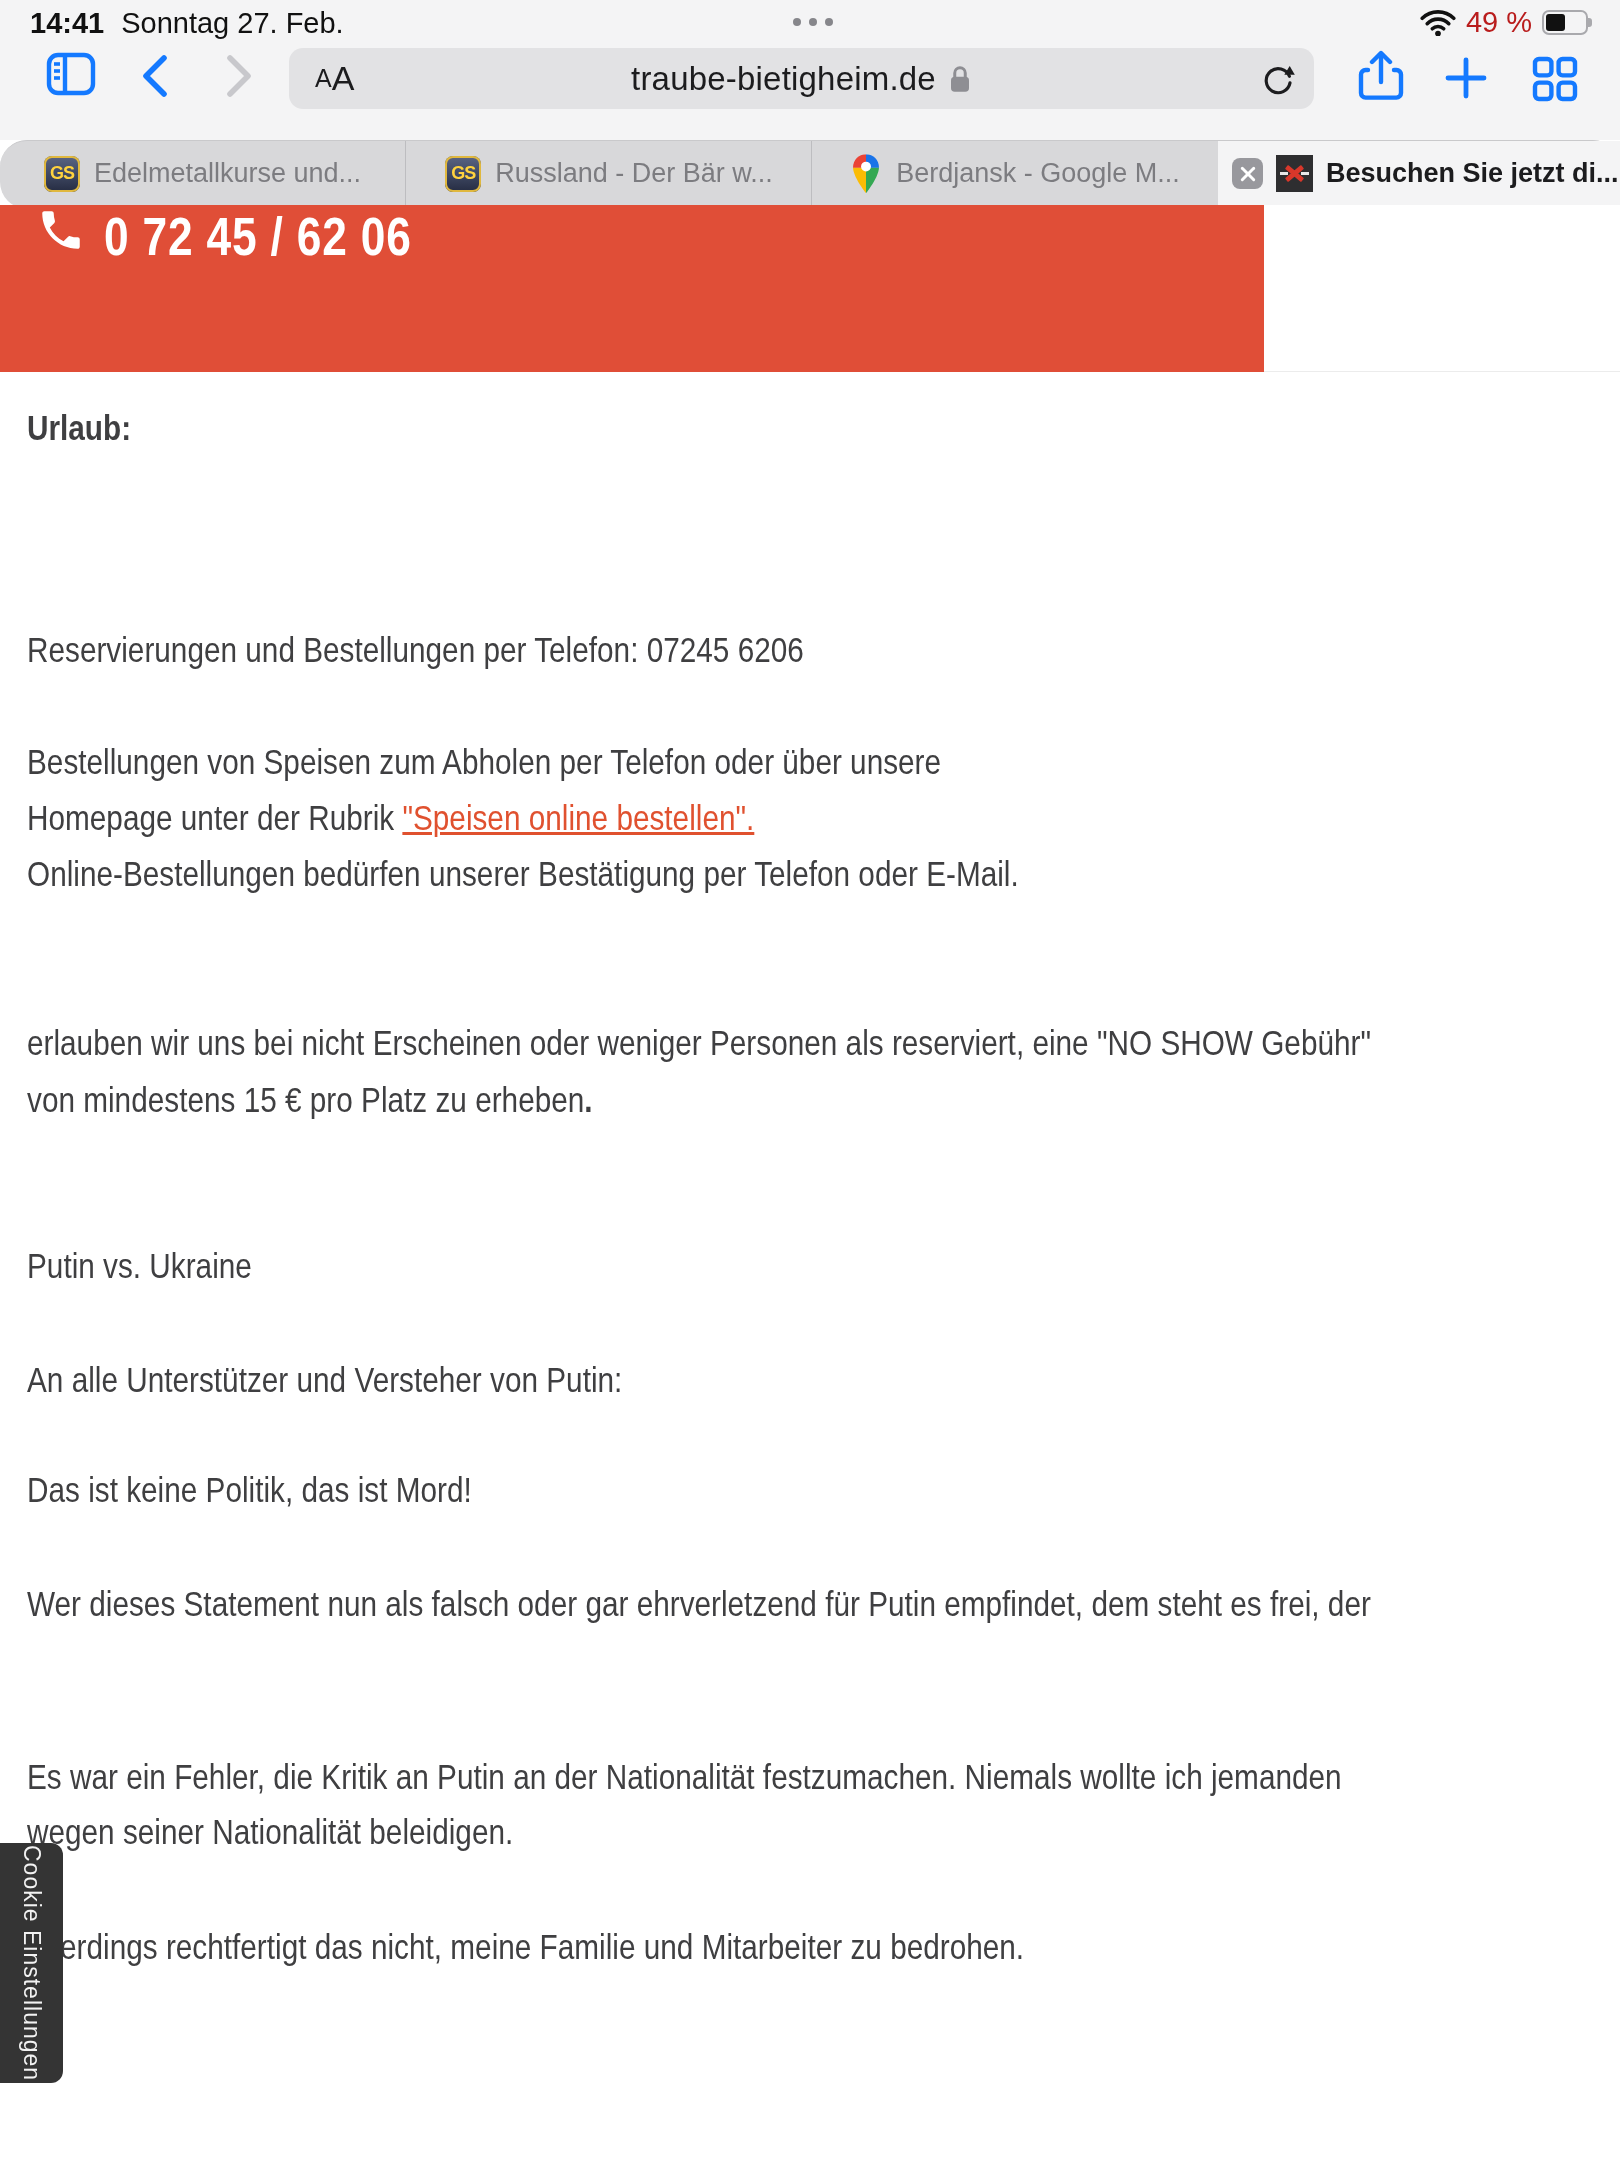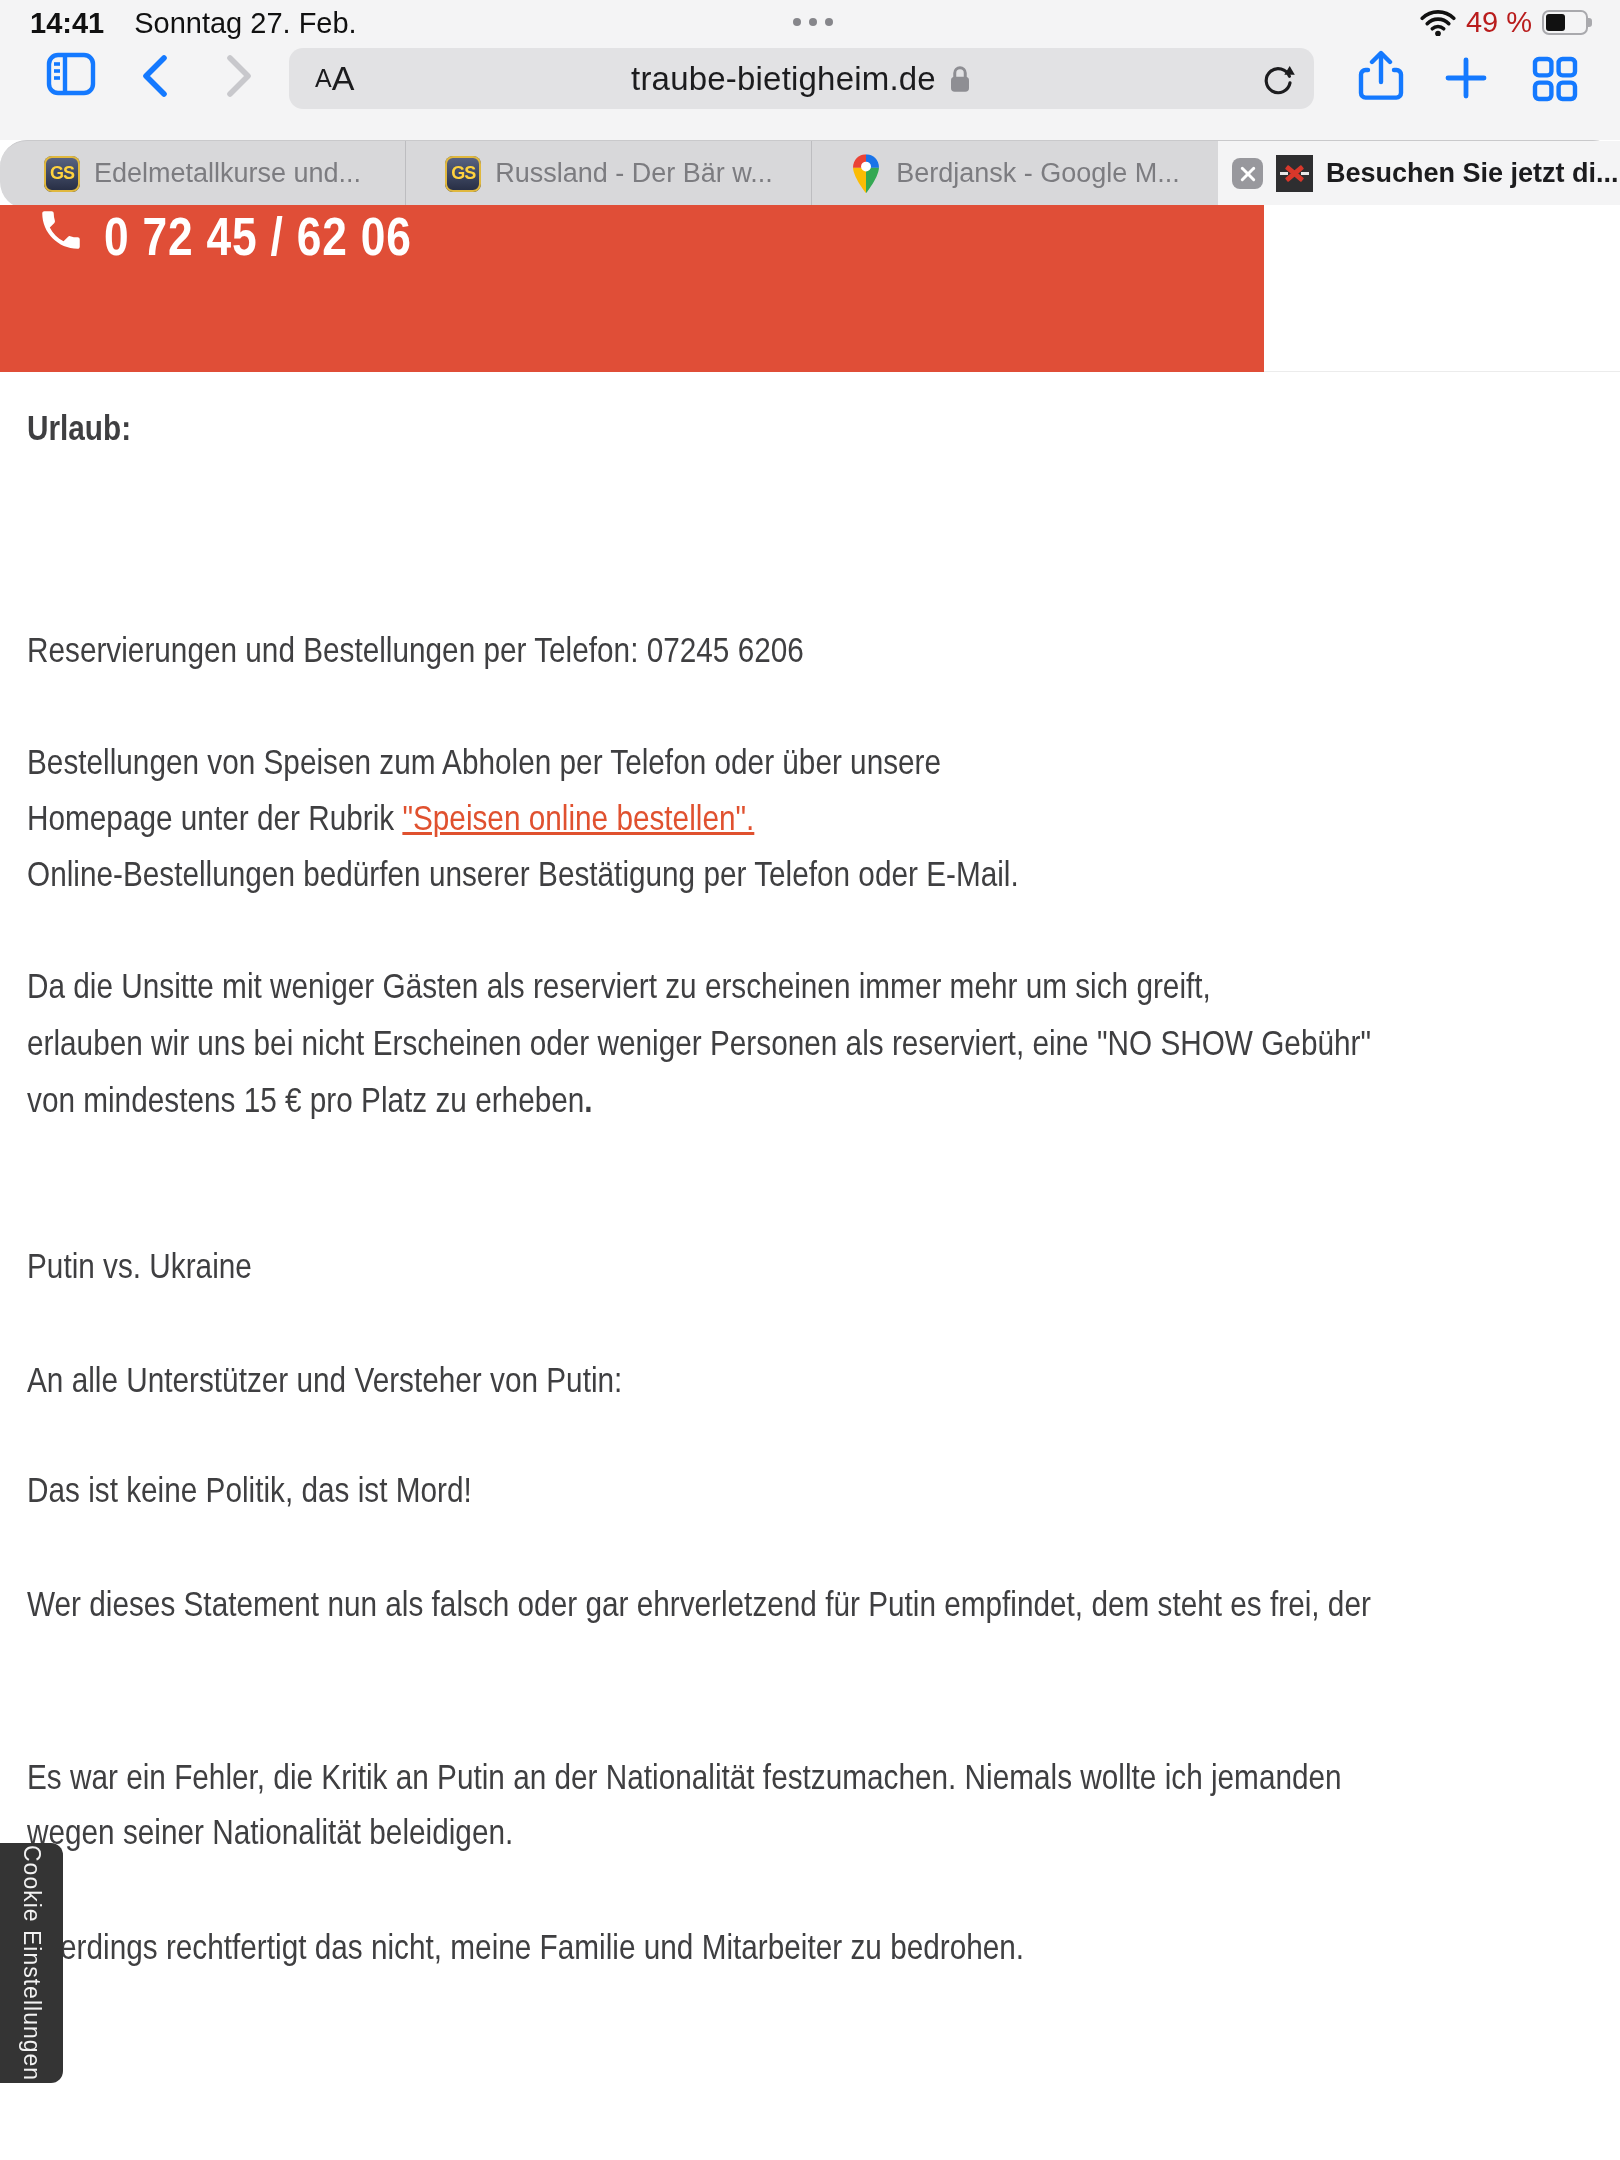--- a/index.html
+++ b/index.html
@@ -5,21 +5,21 @@
   * { margin:0; padding:0; box-sizing:border-box; }
   html,body { background:#fff; }
   .screen {
     position:relative; width:1620px; height:2160px; overflow:hidden;
     background:#ffffff; font-family:"Liberation Sans", sans-serif;
     -webkit-font-smoothing:antialiased;
   }
   
   .chrome { position:absolute; top:0; left:0; width:1620px; height:140px; background:#f4f4f5; }
   .statusbar { position:absolute; top:0; left:0; width:100%; height:42px; }
-  .sb-left { position:absolute; left:30px; top:7px; display:flex; gap:30px; align-items:baseline;
+  .sb-left { position:absolute; left:30px; top:7px; display:flex; gap:17px; align-items:baseline;
              font-size:29px; color:#111; }
   .sb-time { font-weight:700; }
   .sb-date { font-weight:400; }
   .sb-dots { position:absolute; left:793px; top:18px; display:flex; gap:8px; }
   .sb-dots i { width:8px; height:8px; border-radius:50%; background:#86868b; }
   .sb-right { position:absolute; right:26px; top:6px; display:flex; align-items:center; gap:10px;
               font-size:29px; color:#b91c1c; }
   .battery { position:relative; width:52px; height:25px; }
   .battery .shell { position:absolute; left:0; top:0; width:46px; height:25px; border:2px solid #a9a9ad; border-radius:7px; }
   .battery .fill { position:absolute; left:4px; top:4px; width:19px; height:17px; background:#111; border-radius:3px; }
@@ -259,23 +259,20 @@
     <div class="bodyline" style="top:370px;">
       <span class="cond">Bestellungen von Speisen zum Abholen per Telefon oder über unsere</span>
     </div>
     <div class="bodyline" style="top:426px;">
       <span class="cond"><span>Homepage unter der Rubrik </span><a class="weblink">"Speisen online bestellen".</a></span>
     </div>
     <div class="bodyline" style="top:482px;">
       <span class="cond">Online-Bestellungen bedürfen unserer Bestätigung per Telefon oder E-Mail.</span>
     </div>
 
-    <div class="bodyline" style="top:594px;">
-      <span class="cond">Da die Unsitte mit weniger Gästen als reserviert zu erscheinen immer mehr um sich greift,</span>
-    </div>
     <div class="bodyline" style="top:651px;">
       <span class="cond">erlauben wir uns bei nicht Erscheinen oder weniger Personen als reserviert, eine "NO SHOW Gebühr"</span>
     </div>
     <div class="bodyline" style="top:708px;">
       <span class="cond"><span>von mindestens 15 € pro Platz zu erheben</span><b>.</b></span>
     </div>
 
     <div class="bodyline" style="top:874px;">
       <span class="cond">Putin vs. Ukraine</span>
     </div>

